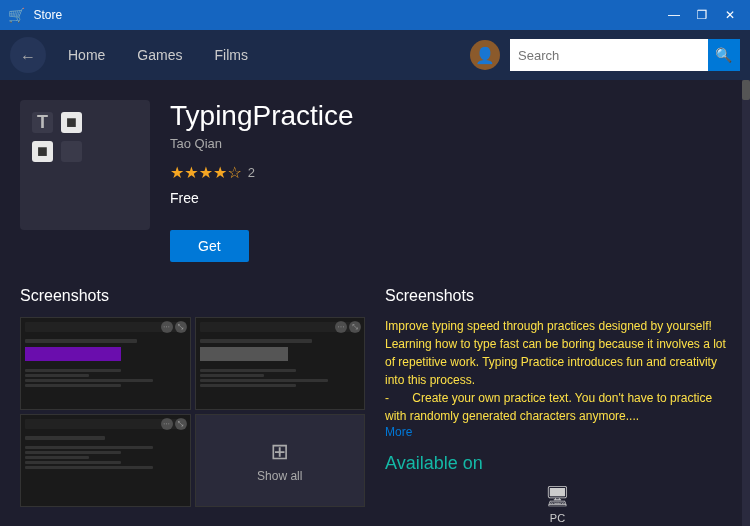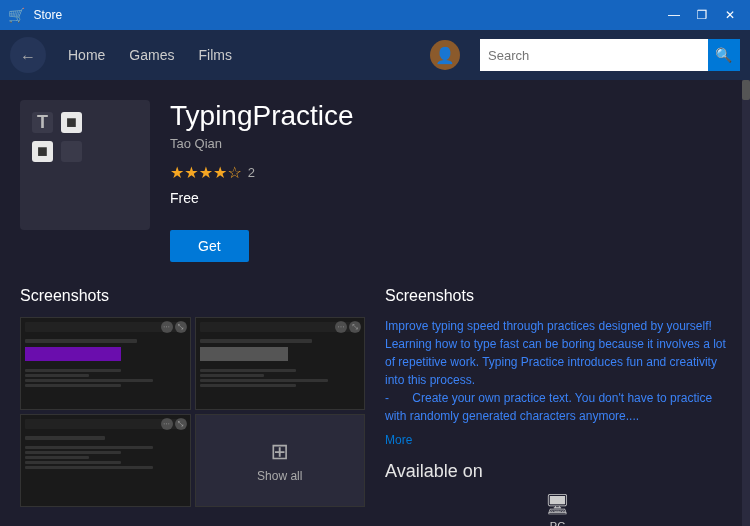--- a/index.html
+++ b/index.html
@@ -70,21 +70,21 @@
       cursor: pointer;
       font-size: 16px;
       display: flex;
       align-items: center;
       justify-content: center;
       margin-right: 10px;
     }
     .nav-links {
       display: flex;
       align-items: center;
-      gap: 0;
+      gap: 8px;
       flex: 0 0 auto;
     }
     .nav-link {
       color: #ccc;
       text-decoration: none;
       font-size: 14px;
       padding: 0 12px;
       height: 50px;
       display: flex;
       align-items: center;
@@ -107,22 +107,21 @@
       align-items: center;
       justify-content: center;
       font-size: 14px;
     }
     .search-box {
       display: flex;
       align-items: center;
       background: #fff;
       border-radius: 0;
       height: 32px;
-      width: 260px;
-      margin-left: 10px;
+      width: 230px;
     }
     .search-input {
       border: none;
       outline: none;
       background: #fff;
       color: #333;
       font-size: 13px;
       padding: 0 8px;
       flex: 1;
       height: 100%;
@@ -340,36 +339,35 @@
       margin-bottom: 4px;
     }
     .show-all-label {
       font-size: 12px;
       color: #aaa;
     }
 
     
     .desc-text {
       font-size: 12px;
-      color: #3b82f6;
+      color: #fde047;
       line-height: 1.5;
-      margin-bottom: 8px;
     }
     .more-link {
       color: #0078d7;
       font-size: 12px;
       cursor: pointer;
       display: block;
       margin-bottom: 14px;
     }
 
     .available-title {
       font-size: 18px;
       font-weight: 300;
-      color: #e5e5e5;
+      color: #14b8a6;
       margin-bottom: 10px;
     }
     .platform-item {
       display: flex;
       flex-direction: column;
       align-items: center;
       gap: 4px;
       margin-bottom: 12px;
     }
     .platform-icon {

